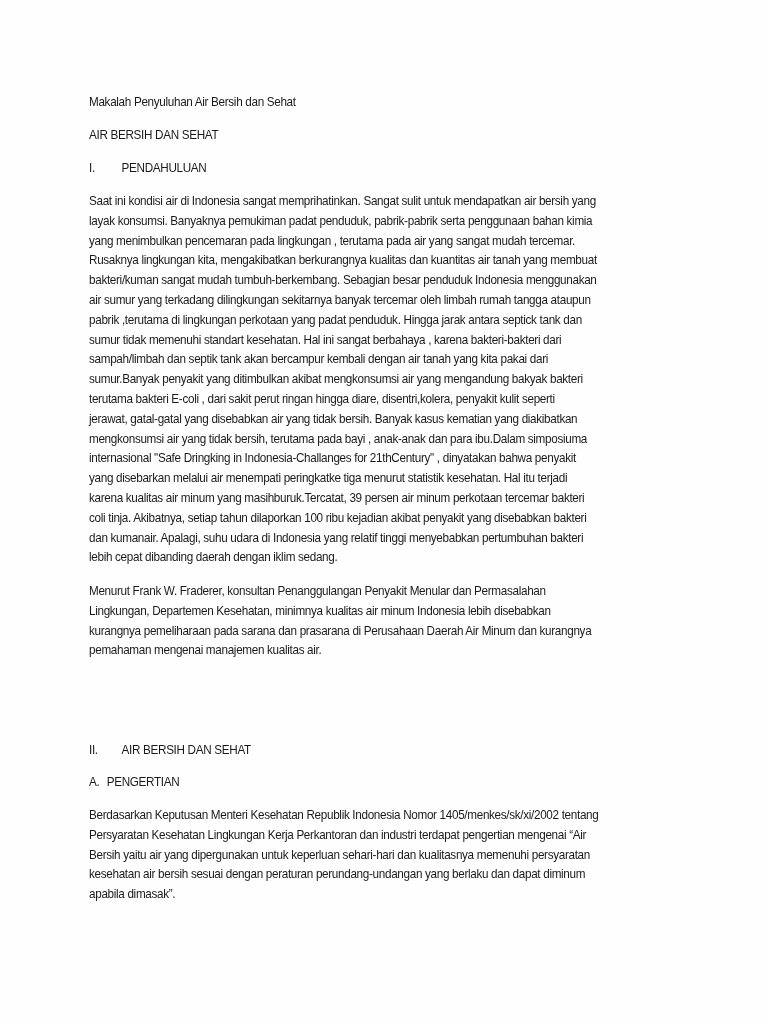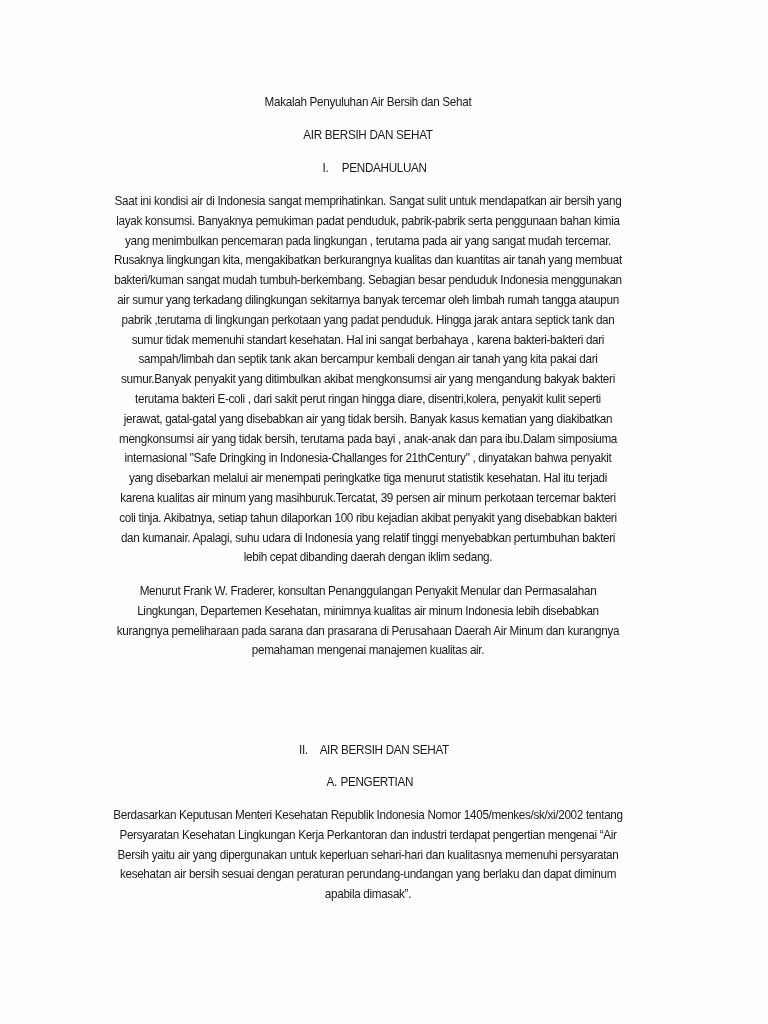--- a/index.html
+++ b/index.html
@@ -15,21 +15,20 @@
       font-family: "Liberation Sans", sans-serif;
       color: #1a1a1a;
     }
     .page {
       position: absolute;
       left: 0;
       top: 0;
       width: 768px;
       height: 1024px;
       background: #fefefe;
-      text-align: center;
     }
     .text {
       position: absolute;
       left: 89px;
       width: 600px;
       font-size: 12.6px;
       letter-spacing: -0.35px;
       white-space: nowrap;
       line-height: 19.8px;
       transform: scaleX(0.93);

